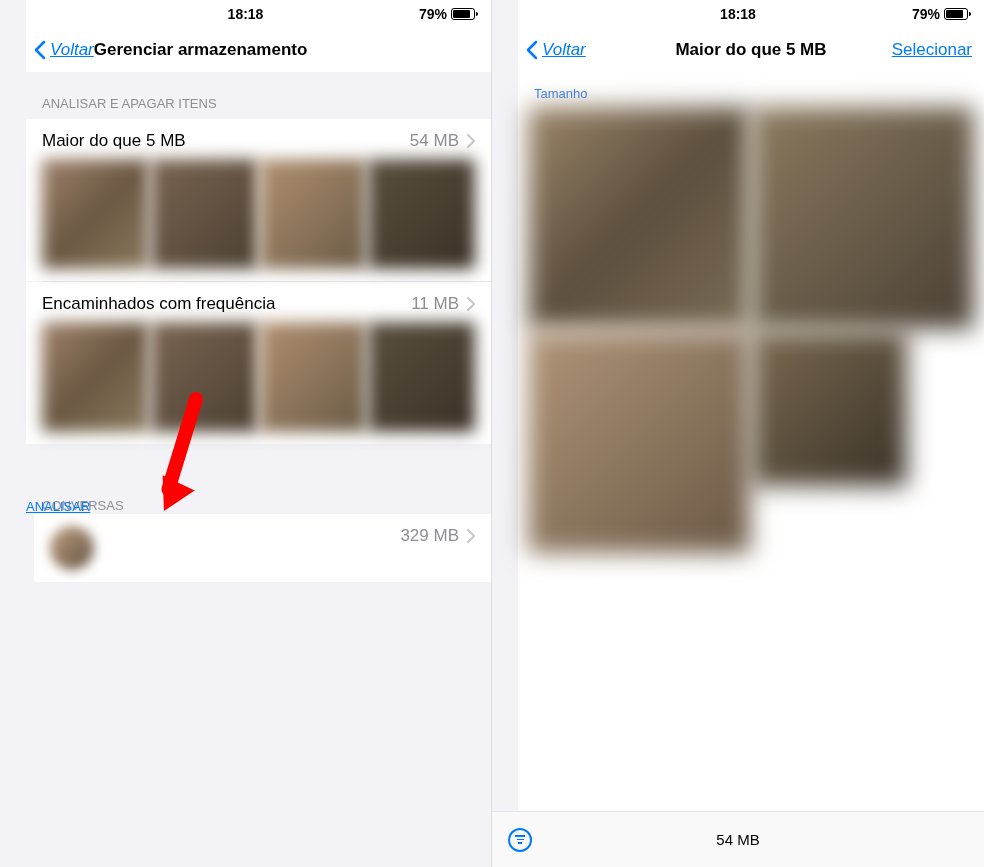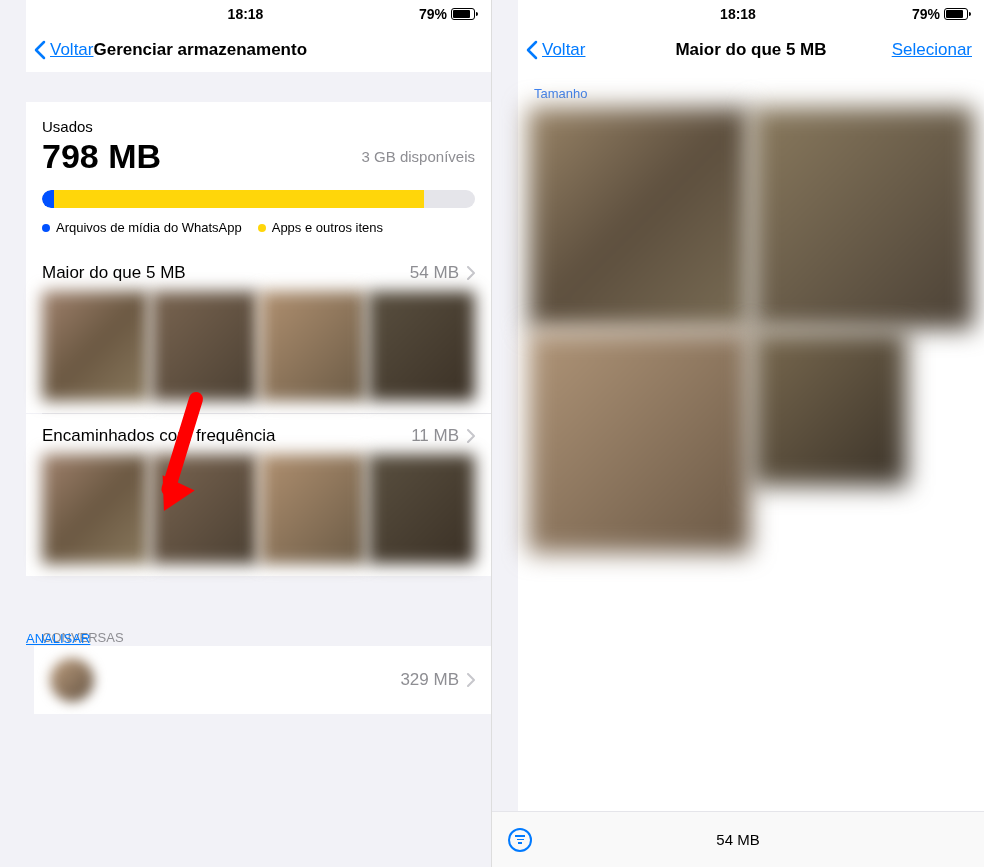--- a/index.html
+++ b/index.html
@@ -96,20 +96,21 @@
     .back-btn {
       display: flex;
       align-items: center;
       color: #007aff;
       font-size: 17px;
       cursor: pointer;
     }
     
     .back-btn span {
       text-decoration: underline;
+      font-style: italic;
     }
     
     .chevron-left {
       width: 12px;
       height: 20px;
       margin-right: 4px;
     }
     
     .nav-title {
       font-size: 17px;
@@ -294,21 +295,21 @@
       float: right;
       margin-right: 16px;
       margin-top: -22px;
       cursor: pointer;
     }
     
     .conversation-item {
       background: #fff;
       padding: 12px 16px;
       display: flex;
-      align-items: center;
+      align-items: flex-start;
       gap: 12px;
       margin-left: 8px;
     }
     
     .avatar {
       width: 44px;
       height: 44px;
       border-radius: 50%;
       background: linear-gradient(135deg, #c0a080, #605040);
       filter: blur(6px);
@@ -426,40 +427,22 @@
   <div class="nav-bar">
     <div class="back-btn">
       <svg class="chevron-left" viewBox="0 0 12 20" fill="none">
         <path d="M10 2L2 10L10 18" stroke="#007aff" stroke-width="2.5" stroke-linecap="round" stroke-linejoin="round"></path>
       </svg>
       <span>Voltar</span>
     </div>
     <span class="nav-title">Gerenciar armazenamento</span>
   </div>
 
-  <div class="storage-section">
-    <div class="used-label">Usados</div>
-    <div class="used-size">798 MB</div>
-    <div class="available-label">3 GB disponíveis</div>
-    <div class="storage-bar">
-      <div class="storage-segment-blue"></div>
-      <div class="storage-segment-yellow"></div>
-    </div>
-    <div class="legend">
-      <div class="legend-item">
-        <span class="legend-dot dot-blue"></span>
-        <span>Arquivos de mídia do WhatsApp</span>
-      </div>
-      <div class="legend-item">
-        <span class="legend-dot dot-yellow"></span>
-        <span>Apps e outros itens</span>
-      </div>
-    </div>
-  </div>
-
+
+  <div class="section-header">ANALISAR E APAGAR ITENS</div>
 
   <div class="list-item">
     <div class="list-item-row">
       <span class="item-title">Maior do que 5 MB</span>
       <span class="item-right">
         <span class="item-size">54 MB</span>
         <svg class="chevron-right" viewBox="0 0 8 14" fill="none">
           <path d="M1 1L7 7L1 13" stroke="#c7c7cc" stroke-width="2" stroke-linecap="round" stroke-linejoin="round"></path>
         </svg>
       </span>

